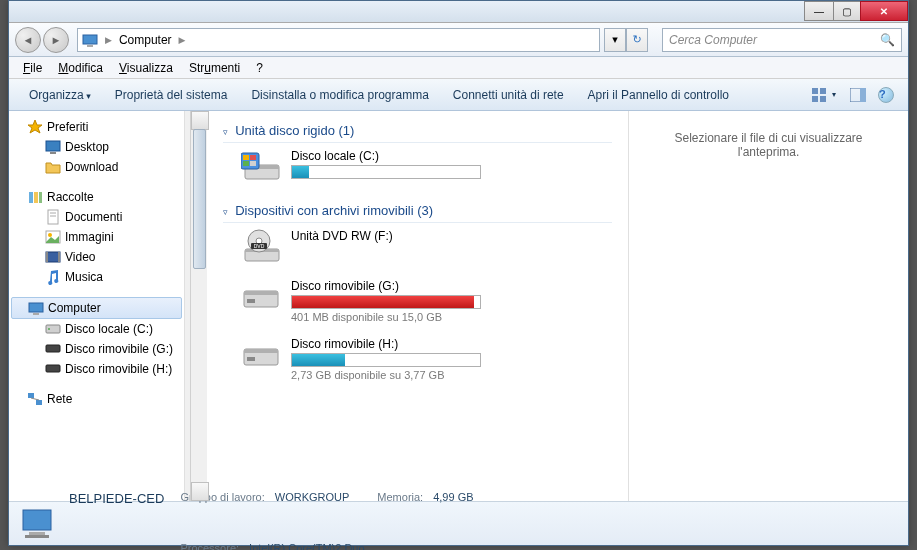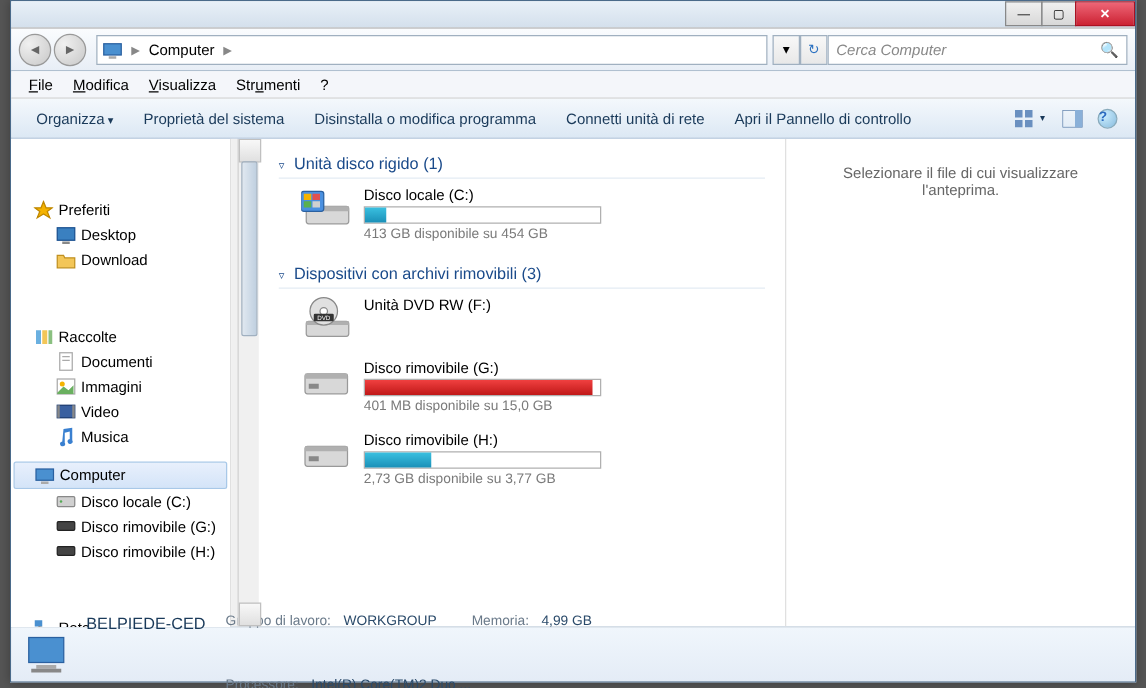--- a/index.html
+++ b/index.html
@@ -17,42 +17,42 @@
 
 .navbar { height: 34px; background: linear-gradient(#fafcfe, #e8eef6); display: flex; align-items: center; padding: 0 6px; border-bottom: 1px solid #b0c0d0; }
 .nav-btns { display: flex; gap: 2px; margin-right: 8px; }
 .nav-circle { width: 26px; height: 26px; border-radius: 50%; background: radial-gradient(circle at 30% 30%, #f0f0f0, #c8c8c8); border: 1px solid #999; display: flex; align-items: center; justify-content: center; font-size: 11px; color: #666; }
 .addr-bar { flex: 1; height: 24px; border: 1px solid #a0b0c0; background: #fff; display: flex; align-items: center; padding: 0 4px; font-size: 12px; }
 .addr-icon { width: 16px; height: 16px; margin-right: 4px; }
 .addr-seg { padding: 0 4px; }
 .addr-arrow { color: #888; font-size: 9px; padding: 0 3px; }
 .addr-right { display: flex; margin-left: 4px; }
 .addr-sbtn { width: 22px; height: 24px; border: 1px solid #a0b0c0; background: linear-gradient(#f8f8f8,#e8e8e8); display: flex; align-items: center; justify-content: center; font-size: 11px; }
-.search-bar { width: 240px; height: 24px; border: 1px solid #a0b0c0; background: #fff; margin-left: 0; display: flex; align-items: center; padding: 0 6px; font-size: 12px; color: #888; font-style: italic; }
+.search-bar { width: 240px; height: 24px; border: 1px solid #a0b0c0; background: #fff; margin-left: 14px; display: flex; align-items: center; padding: 0 6px; font-size: 12px; color: #888; font-style: italic; }
 .search-icon { margin-left: auto; color: #4a7ab0; font-style: normal; }
 
 
 .menubar { height: 22px; background: #f4f6fa; display: flex; align-items: center; padding: 0 6px; font-size: 12px; border-bottom: 1px solid #d0d0d0; }
 .menu-item { padding: 2px 8px; cursor: pointer; }
 .menu-item u { text-decoration: underline; }
 
 
 .cmdbar { height: 32px; background: linear-gradient(#f4f8fc, #dce8f4); display: flex; align-items: center; padding: 0 8px; font-size: 12px; color: #1a3a5a; border-bottom: 1px solid #b0c4da; }
 .cmd-item { padding: 4px 12px; cursor: pointer; }
 .cmd-item.org::after { content: " ▾"; font-size: 9px; }
 .cmd-spacer { flex: 1; }
 .cmd-iconbtn { width: 24px; height: 24px; display: flex; align-items: center; justify-content: center; margin: 0 2px; cursor: pointer; }
 .cmd-view { width: 36px; }
 .cmd-help { color: #2a6ac0; font-weight: bold; border: 1px solid #8ab; border-radius: 50%; width: 16px; height: 16px; font-size: 11px; background: radial-gradient(circle at 30% 30%,#cef,#8bd); }
 
 
 .body { display: flex; height: 390px; }
 .sidebar { width: 176px; background: #fff; overflow-y: auto; font-size: 12px; padding: 6px 0; border-right: 1px solid #e0e0e0; }
 .side-group { margin-bottom: 10px; }
-.side-header { display: flex; align-items: center; padding: 2px 6px 2px 18px; font-weight: normal; margin-top: 41px; }
+.side-header { display: flex; align-items: center; padding: 2px 6px 2px 18px; font-weight: normal; }
 .side-item { display: flex; align-items: center; padding: 2px 6px 2px 36px; cursor: pointer; white-space: nowrap; }
 .side-item.selected { background: linear-gradient(#e8f0fc, #d4e4f8); border: 1px solid #a8c8e8; border-radius: 2px; margin: 0 2px; padding-left: 34px; }
 .side-icon { width: 16px; height: 16px; margin-right: 4px; display: inline-flex; align-items: center; justify-content: center; font-size: 12px; }
 
 .splitter { width: 5px; background: #f0f0f0; }
 .vscroll { width: 17px; background: #f0f0f0; border-left: 1px solid #d0d0d0; position: relative; }
 .vscroll::before, .vscroll::after { content: ""; position: absolute; left: 0; width: 100%; height: 17px; background: linear-gradient(#f8f8f8,#e0e0e0); border: 1px solid #c0c0c0; }
 .vscroll::before { top: 0; }
 .vscroll::after { bottom: 0; }
 .vthumb { position: absolute; top: 18px; left: 2px; width: 13px; height: 140px; background: linear-gradient(90deg,#e0e8f0,#c0d0e0); border: 1px solid #a0b0c0; border-radius: 2px; }
@@ -317,21 +317,20 @@
                 <rect x="9" y="4" width="6" height="5" fill="#e05050"></rect>
                 <rect x="2" y="10" width="6" height="5" fill="#5ab050"></rect>
                 <rect x="9" y="10" width="6" height="5" fill="#d0d0d0"></rect>
               </svg>
           </div>
           <div class="drive-info">
             <div class="drive-name">Disco locale (C:)</div>
             <div class="drive-bar">
                 <div class="drive-fill fill-blue" style="width:9%"></div>
               </div>
-            <div class="drive-status">413 GB disponibile su 454 GB</div>
           </div>
         </div>
 
         <div class="group-header">
           <span class="tri">▿</span>
           <span>Dispositivi con archivi rimovibili</span>
           <span class="count">(3)</span>
         </div>
 
         <div class="drive">

